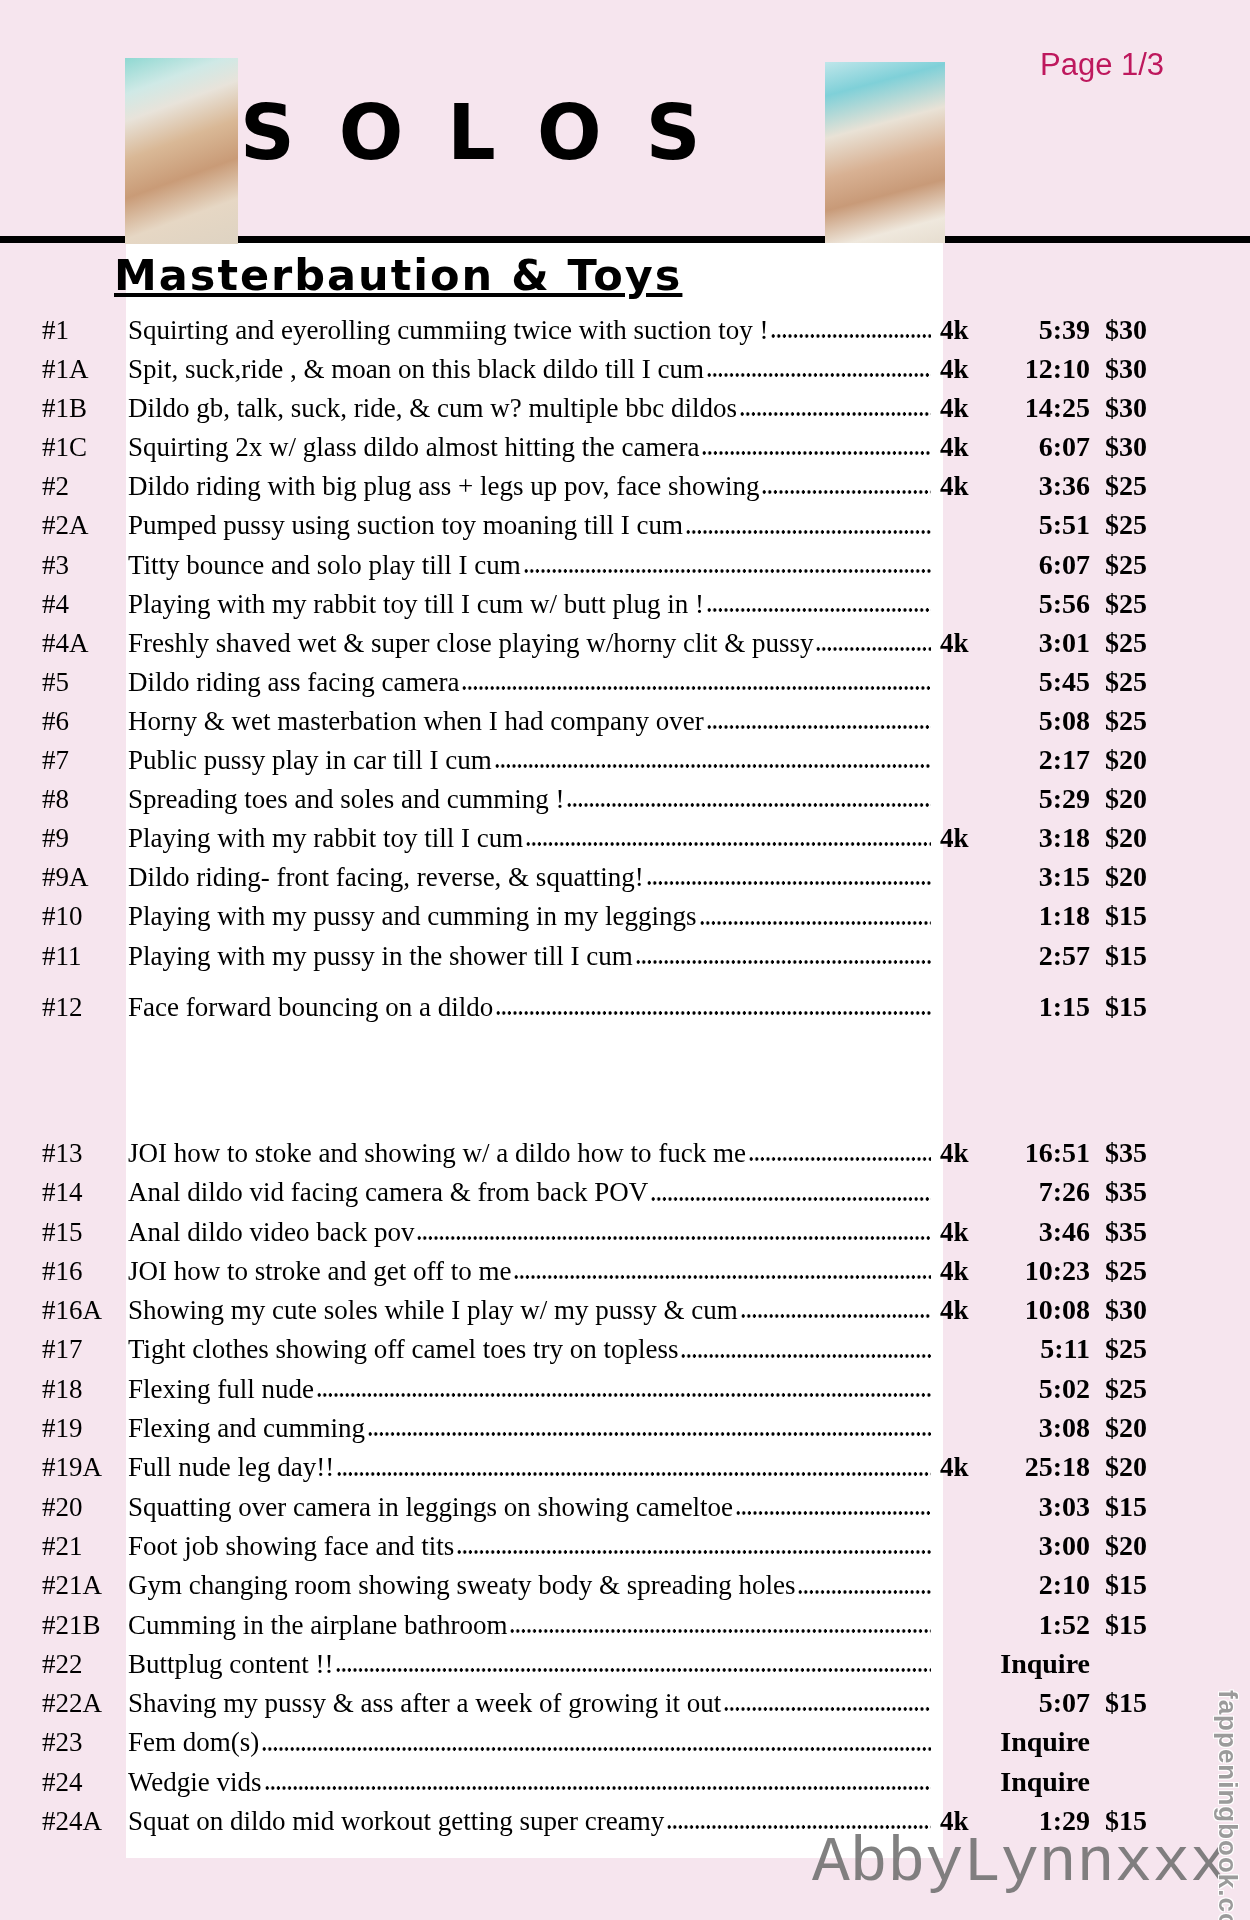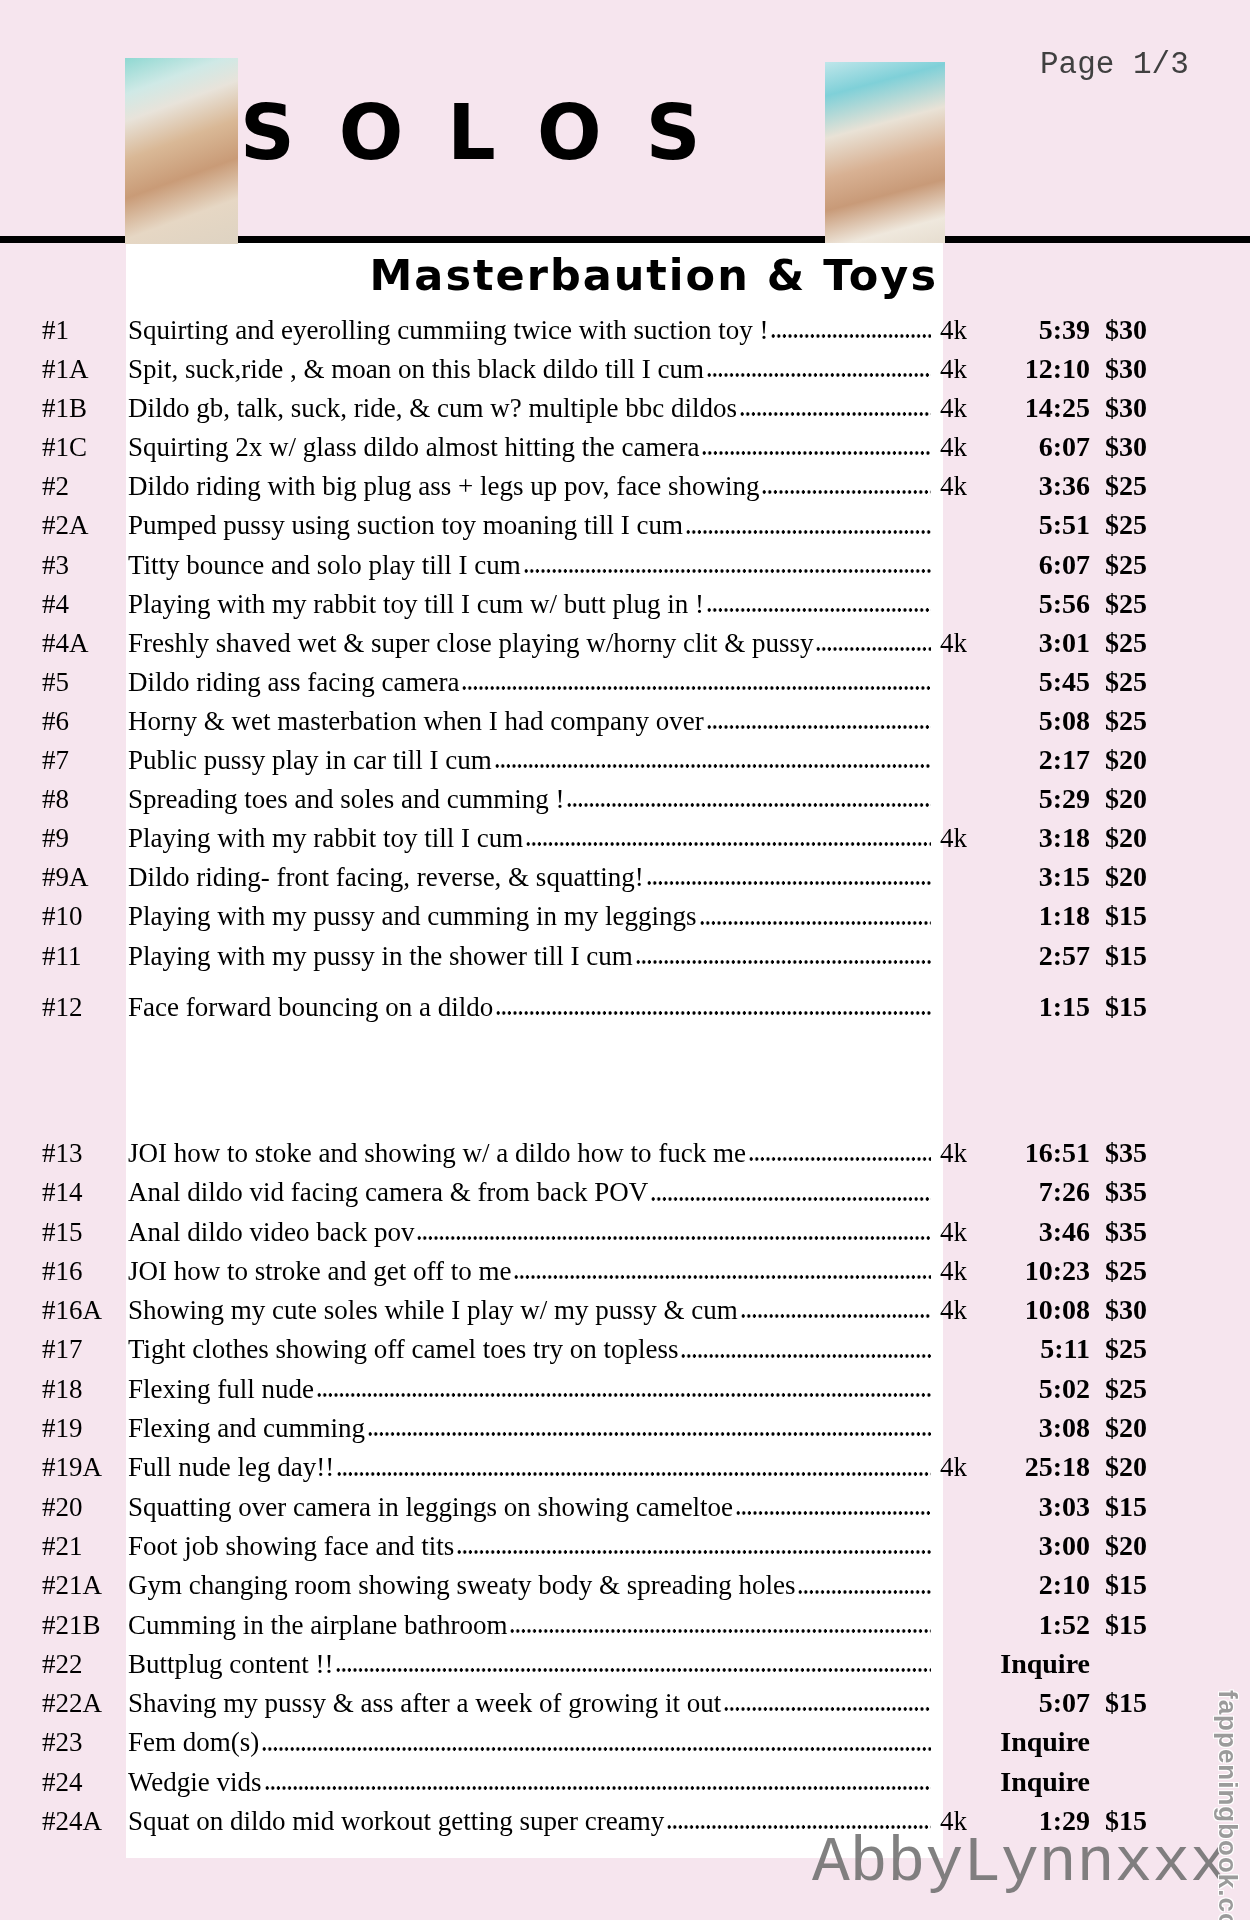--- a/index.html
+++ b/index.html
@@ -7,42 +7,42 @@
         font-family:"Liberation Serif",serif;color:#000;}
   
   .photo{position:absolute;z-index:3;}
   .photo-left{left:125px;top:58px;width:113px;height:186px;
     background:linear-gradient(160deg,#8fd8d2 0%,#cfe9e6 16%,#e8e3da 28%,#d9b896 45%,#c99b77 62%,#e6d7c4 80%,#ded3c2 100%);}
   .photo-right{left:825px;top:62px;width:120px;height:181px;
     background:linear-gradient(165deg,#bfe6ea 0%,#7fd0d8 16%,#e9e2d6 36%,#d8b193 55%,#c89a78 70%,#efe8dd 88%,#e6ddcf 100%);}
   .solos{position:absolute;left:240px;top:88px;width:580px;text-align:left;z-index:2;
     font-family:"DejaVu Sans",sans-serif;font-weight:700;font-size:76px;letter-spacing:44px;white-space:nowrap;}
   .page-label{position:absolute;left:1040px;top:47px;z-index:2;
-    font-family:Liberation Mono, monospace;font-size:31px;color:#404040;}
+    font-family:Liberation Sans, sans-serif;font-size:31px;color:#be185d;}
   .topline{position:absolute;left:0;top:236px;width:1250px;height:7px;background:#000;z-index:1;}
   .whitecol{position:absolute;left:126px;top:243px;width:817px;height:1615px;background:#ffffff;z-index:0;}
   
-  .sec-title{position:absolute;left:121px;width:817px;text-align:right;z-index:6;
-    font-family:"DejaVu Sans",sans-serif;font-weight:700;font-size:43px;letter-spacing:2px;white-space:nowrap;}
+  .sec-title{position:absolute;left:114px;width:817px;text-align:left;z-index:6;
+    font-family:"DejaVu Sans",sans-serif;font-weight:700;font-size:43px;letter-spacing:2px;white-space:nowrap;text-decoration:underline;}
   .sec-title-1{top:250px;}
   .sec-title-2{top:1057px;}
   
   .rows{position:absolute;left:42px;width:1120px;z-index:6;}
   .rows-s0{top:309px;}
   .rows-s1{top:1132px;}
   .row{display:flex;align-items:baseline;box-sizing:border-box;padding-top:7px;height:39.1px;}
   .rows-s1 .row{height:39.3px;}
   .row.extra-gap{margin-top:12px;}
   .row span{line-height:1;}
   .num{width:86px;flex:0 0 86px;font-size:27px;}
   .desc{font-size:27px;white-space:nowrap;flex:0 1 auto;}
   .leader{flex:1 1 auto;min-width:8px;height:6px;align-self:flex-end;margin:0 5px 9px 3px;
     background:radial-gradient(circle at 2.2px 3px,#000 1.5px,transparent 1.9px) repeat-x;
     background-size:5.6px 6px;}
-  .q{width:46px;flex:0 0 46px;font-size:27px;font-weight:400;padding-left:4px;}
+  .q{width:46px;flex:0 0 46px;font-size:27px;font-weight:700;padding-left:4px;}
   .time{width:104px;flex:0 0 104px;text-align:right;font-size:28px;font-weight:700;}
   .price{width:72px;flex:0 0 72px;text-align:center;font-size:28px;font-weight:700;}
   
   .wm-name{position:absolute;left:812px;top:1828px;z-index:4;
     font-family:Liberation Mono, monospace;font-size:63px;color:rgba(112,112,112,0.88);white-space:nowrap;text-align:center;}
   .wm-side{position:absolute;left:1212px;top:1690px;z-index:7;
     writing-mode:vertical-rl;font-family:"Liberation Sans",sans-serif;font-weight:700;font-size:26px;
     letter-spacing:1px;color:#9b9b9b;
     text-shadow:0 0 2px #fff,1px 1px 0 #fff,-1px -1px 0 #fff,1px -1px 0 #fff,-1px 1px 0 #fff;}
 </style>

